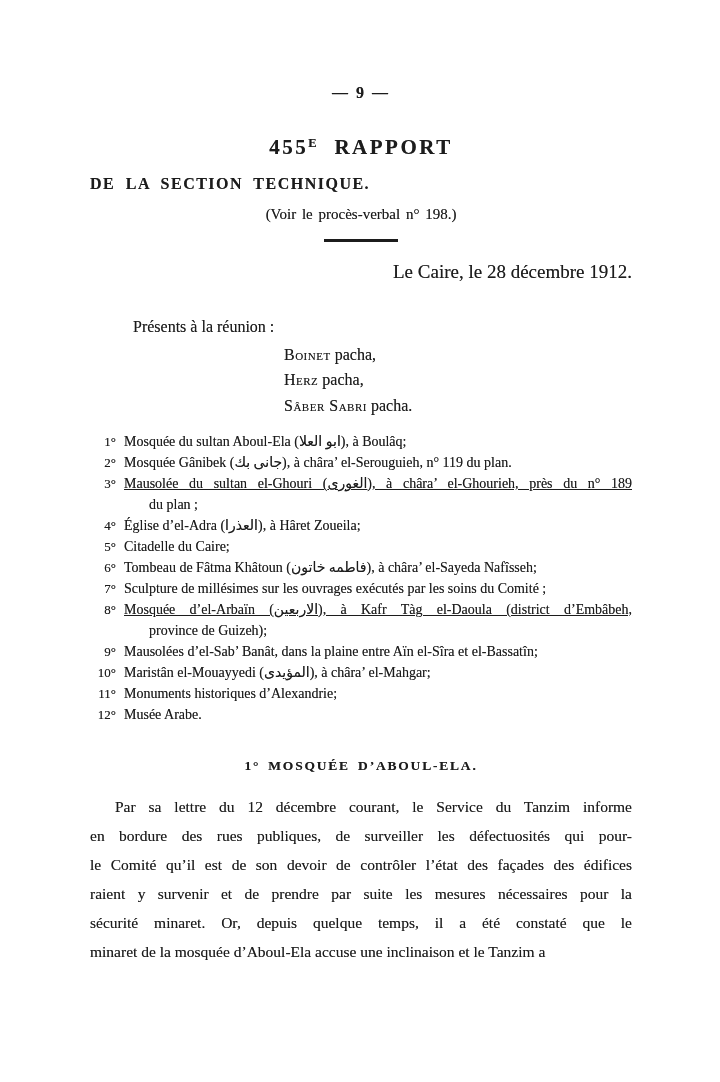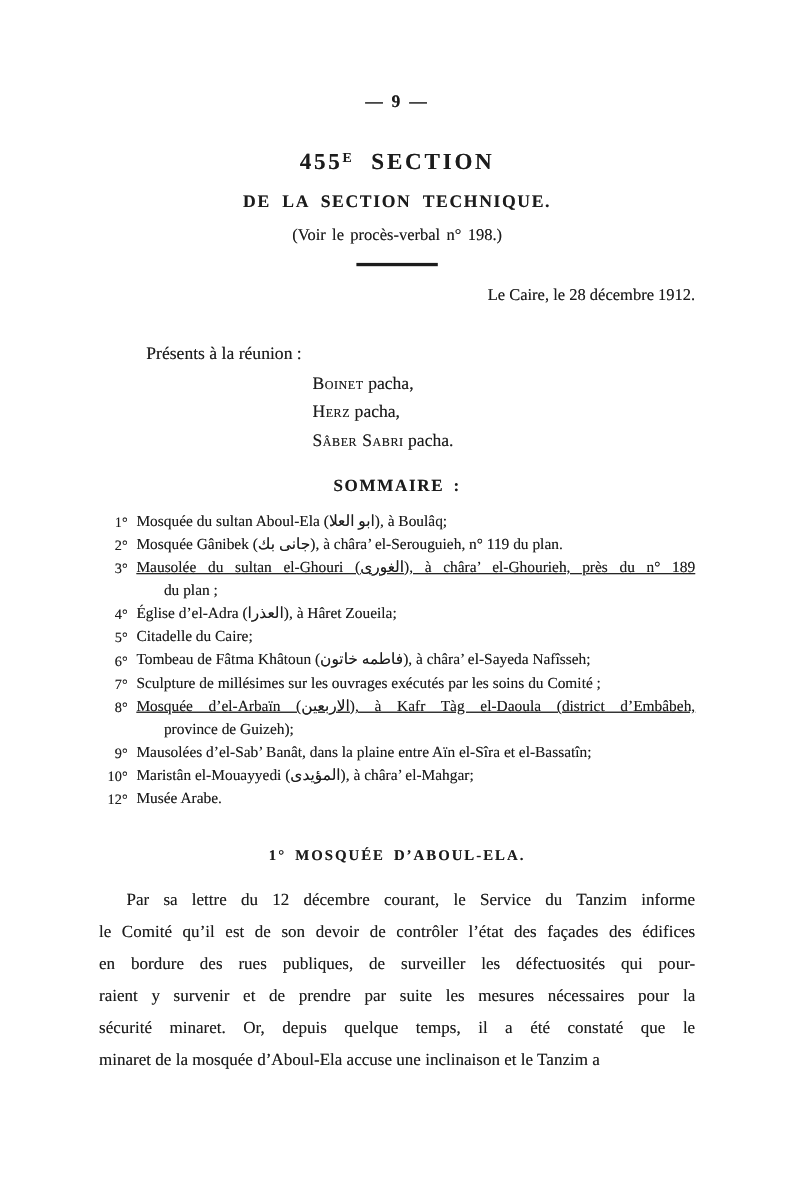--- a/index.html
+++ b/index.html
@@ -9,25 +9,25 @@
     color: #1c1c1c;
     font-family: "Liberation Serif", "DejaVu Serif", "DejaVu Sans", serif;
     text-shadow: 0 0 .4px rgba(25,25,25,.55);
   }
   .sheet { position: relative; width: 720px; height: 1082px; box-sizing: border-box; padding: 0 88px 0 90px; }
 
   .pagenum { padding-top: 84px; text-align: center; font-size: 16px; font-weight: 700; letter-spacing: 2px; }
 
   .title { margin-top: 33px; text-align: center; font-size: 21px; font-weight: 700; letter-spacing: 2.5px; word-spacing: 10px; }
   .title sup { font-size: 60%; vertical-align: 7px; letter-spacing: 0; }
-  .subtitle { margin-top: 15px; text-align: center; font-size: 16px; font-weight: 700; letter-spacing: 1.5px; word-spacing: 5px; }
+  .subtitle { margin-top: 15px; font-size: 16px; font-weight: 700; letter-spacing: 1.5px; word-spacing: 5px; }
   .ref { margin-top: 13px; text-align: center; font-size: 15px; word-spacing: 2px; }
   .rule { width: 74px; height: 2.5px; background: #1c1c1c; margin: 16px auto 0; }
 
-  .dateline { margin-top: 19px; text-align: right; font-size: 15px; }
+  .dateline { margin-top: 19px; text-align: right; font-size: 19px; }
 
   .presents { margin-top: 35px; margin-left: 43px; font-size: 16px; }
   .members { margin-top: 6px; margin-left: 160px; font-size: 16px; line-height: 25.5px; }
   .members .cont { padding-left: 34px; }
   .sc { font-variant: small-caps; letter-spacing: .5px; }
 
   .som-head { margin-top: 20px; text-align: center; font-size: 15.5px; font-weight: 700; letter-spacing: 1.5px; word-spacing: 3px; }
   .som-list { margin-top: 13px; font-size: 14px; line-height: 21px; }
   .som-item { display: flex; }
   .som-num { flex: 0 0 26px; width: 26px; text-align: right; font-size: 13px; }
@@ -42,39 +42,38 @@
   .para .pline.first { text-indent: 25px; }
   .para .pline.last { text-align-last: left; }
 </style>
 </head>
 <body>
 
 <div class="sheet">
 
   <div class="pagenum">— 9 —</div>
 
-  <div class="title"><span>455</span><sup>E</sup> <span>SECTION</span></div>
+  <div class="title"><span>455</span><sup>E</sup> <span>RAPPORT</span></div>
 
   <div class="subtitle">DE LA SECTION TECHNIQUE.</div>
 
   <div class="ref">(Voir le procès-verbal n° 198.)</div>
 
   <div class="rule"></div>
 
   <div class="dateline">Le Caire, le 28 décembre 1912.</div>
 
   <div class="presents">Présents à la réunion :</div>
 
   <div class="members">
     <div class="cont"><span class="sc">Boinet</span> <span>pacha,</span></div>
     <div class="cont"><span class="sc">Herz</span> <span>pacha,</span></div>
     <div class="cont"><span class="sc">Sâber Sabri</span> <span>pacha.</span></div>
   </div>
 
-  <div class="som-head">SOMMAIRE :</div>
 
   <div class="som-list">
 
     <div class="som-item">
       <span class="som-num">1°</span>
       <span class="som-text">
           <div>Mosquée du sultan Aboul-Ela (ابو العلا), à Boulâq;</div>
         </span>
     </div>
 
@@ -136,34 +135,40 @@
         </span>
     </div>
 
     <div class="som-item">
       <span class="som-num">10°</span>
       <span class="som-text">
           <div>Maristân el-Mouayyedi (المؤيدى), à châra’ el-Mahgar;</div>
         </span>
     </div>
 
+    <div class="som-item">
+      <span class="som-num">11°</span>
+      <span class="som-text">
+          <div>Monuments historiques d’Alexandrie;</div>
+        </span>
+    </div>
 
     <div class="som-item">
       <span class="som-num">12°</span>
       <span class="som-text">
           <div>Musée Arabe.</div>
         </span>
     </div>
 
   </div>
 
   <div class="sec-head">1° MOSQUÉE D’ABOUL-ELA.</div>
 
   <div class="para">
     <div class="pline first">Par sa lettre du 12 décembre courant, le Service du Tanzim informe</div>
+    <div class="pline">en bordure des rues publiques, de surveiller les défectuosités qui pour-</div>
     <div class="pline">le Comité qu’il est de son devoir de contrôler l’état des façades des édifices</div>
-    <div class="pline">en bordure des rues publiques, de surveiller les défectuosités qui pour-</div>
     <div class="pline">raient y survenir et de prendre par suite les mesures nécessaires pour la</div>
     <div class="pline">sécurité minaret. Or, depuis quelque temps, il a été constaté que le</div>
     <div class="pline last">minaret de la mosquée d’Aboul-Ela accuse une inclinaison et le Tanzim a</div>
   </div>
 
 </div>
 
 </body></html>

